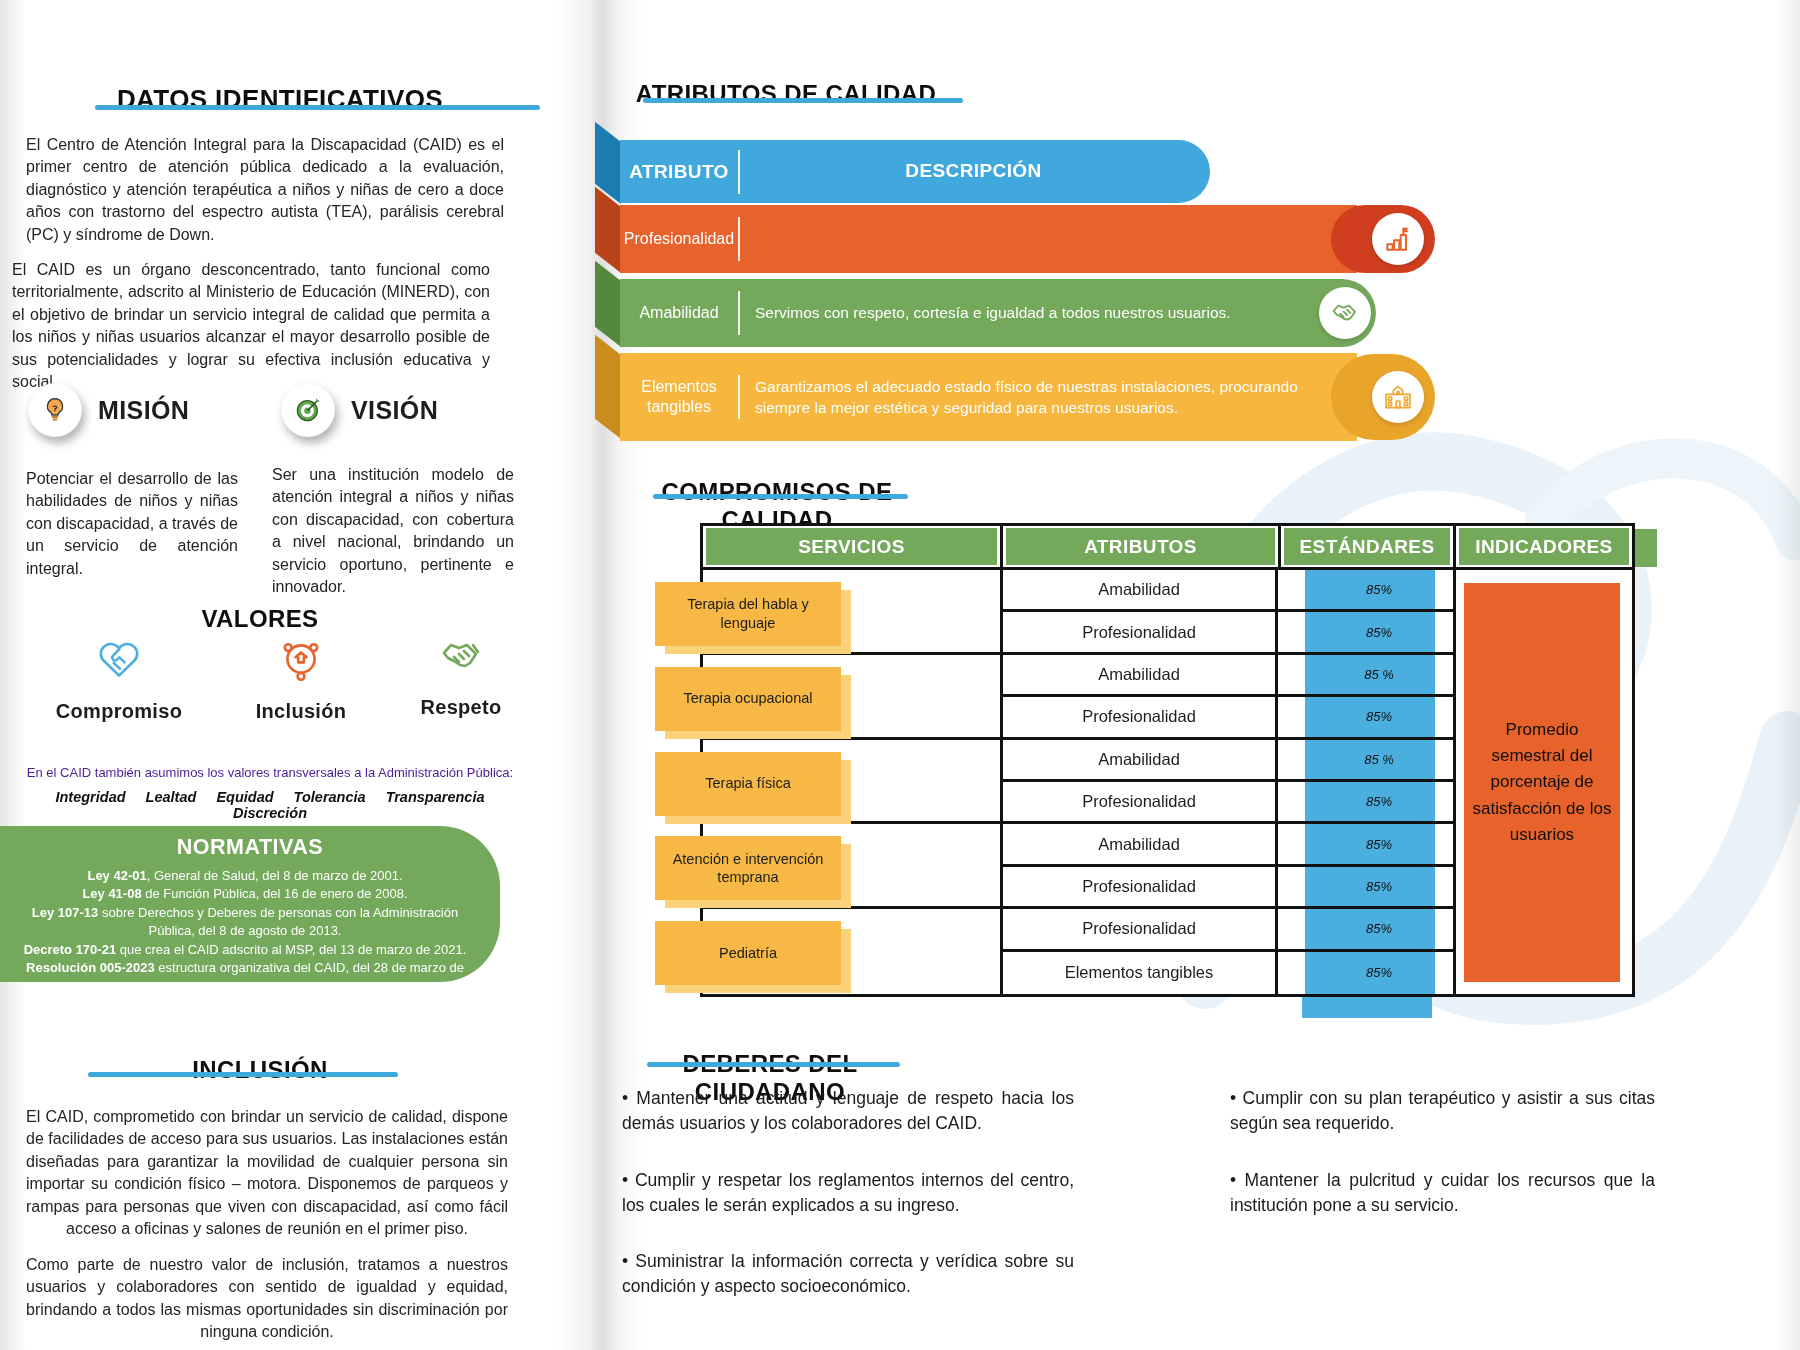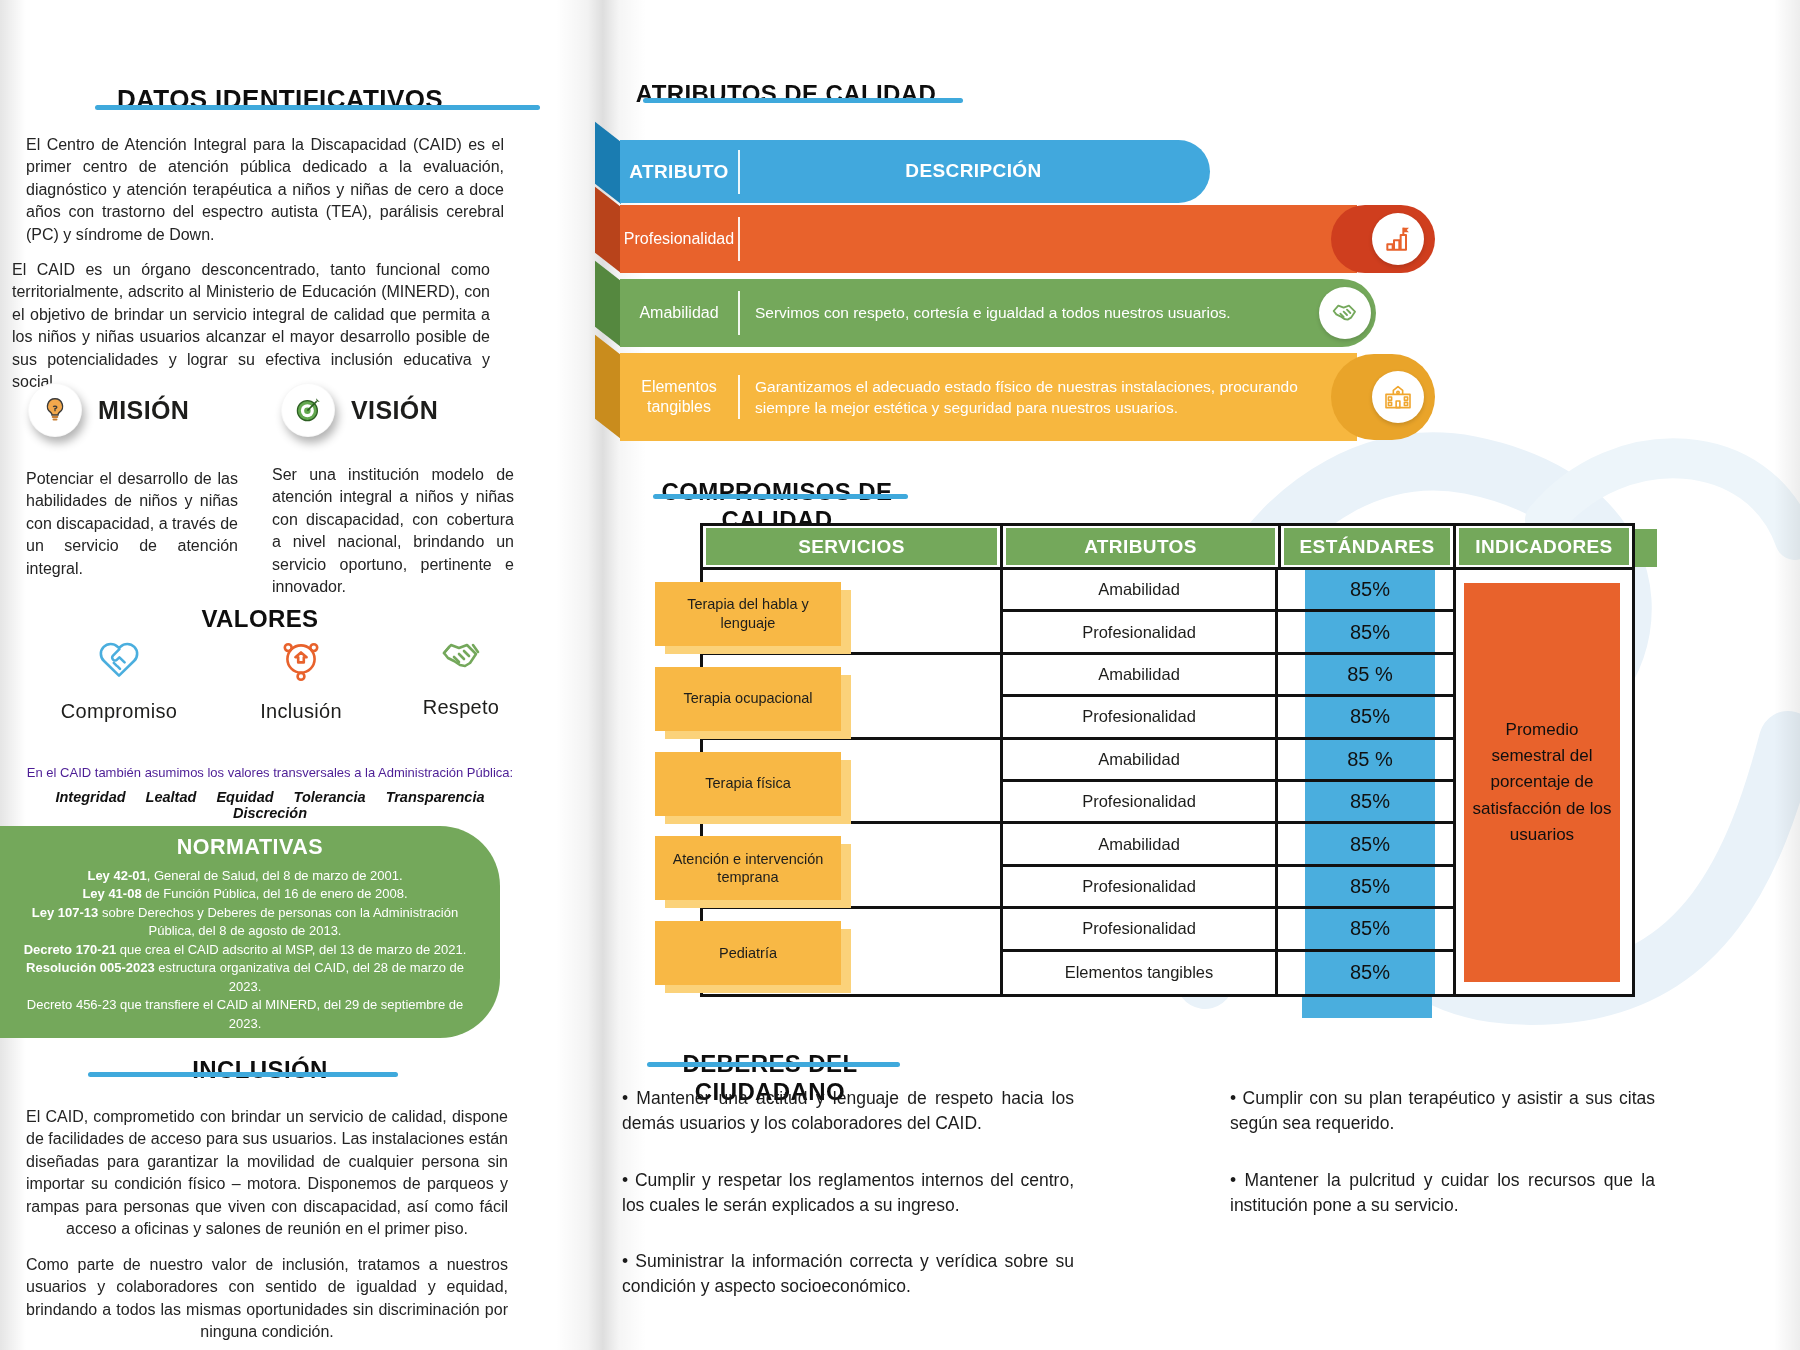--- a/index.html
+++ b/index.html
@@ -25,21 +25,21 @@
   .para{font-size:16px;line-height:1.4;text-align:justify;color:#242424;}
   .para.center-last{text-align-last:center;}
   .mv-head{display:flex;align-items:center;gap:16px;}
   .mv-circle{width:54px;height:54px;border-radius:50%;background:#fff;
     box-shadow:3px 6px 10px rgba(0,0,0,.30), inset 0 0 0 1px rgba(0,0,0,.03);
     display:flex;align-items:center;justify-content:center;}
   .mv-circle svg{width:30px;height:30px;}
   .mv-title{font-weight:bold;font-size:25px;letter-spacing:.4px;}
   .valor{display:flex;flex-direction:column;align-items:center;width:140px;}
   .valor svg{width:48px;height:48px;}
-  .valor-label{margin-top:12px;font-weight:normal;font-size:20px;letter-spacing:.3px;}
+  .valor-label{margin-top:12px;font-weight:bold;font-size:20px;letter-spacing:.3px;}
   .valores-note{font-size:13px;text-align:center;color:#4c1d95;}
   .valores-trans{font-size:14.5px;font-weight:bold;font-style:italic;text-align:center;word-spacing:16px;color:#111;}
   .normativas{background:#74a85b;border-radius:0 60px 60px 0;color:#fff;text-align:center;box-sizing:border-box;padding-top:9px;}
   .norm-title{font-weight:bold;font-size:21.5px;letter-spacing:.5px;margin-bottom:7px;}
   .norm-line{font-size:13px;line-height:1.42;padding:0 28px 0 18px;}
   .norm-line b{font-weight:bold;}
   
   .rib{display:flex;align-items:center;color:#fff;box-sizing:border-box;}
   .rib-header{background:#41a8dd;border-radius:0 34px 34px 0;font-weight:bold;font-size:19px;letter-spacing:.4px;}
   .rib-attr{width:118px;text-align:center;font-size:16px;line-height:1.25;flex:none;}
@@ -70,21 +70,21 @@
   .ct-group:last-child{border-bottom:none;}
   .sbox{position:absolute;left:-48px;top:12px;width:186px;height:64px;background:#f8b845;
     box-shadow:10px 8px 0 #fbd27a;display:flex;align-items:center;justify-content:center;
     text-align:center;font-size:14.5px;line-height:1.3;z-index:2;padding:2px 6px;box-sizing:border-box;}
   .ct-mid-col{width:453px;border-left:3px solid #111;box-sizing:border-box;display:flex;flex-direction:column;}
   .ct-row{height:42.4px;box-sizing:border-box;border-bottom:3px solid #111;display:flex;}
   .ct-row:last-child{border-bottom:none;}
   .ct-attr{width:275px;box-sizing:border-box;border-right:3px solid #111;display:flex;align-items:center;justify-content:center;font-size:16.5px;}
   .ct-std{flex:1;position:relative;}
   .ct-std::before{content:"";position:absolute;left:27px;width:130px;top:0;bottom:0;background:#4aaede;}
-  .ct-std span{position:absolute;left:27px;width:130px;top:0;bottom:0;display:flex;align-items:center;justify-content:center;font-size:20px;color:#111;}
+  .ct-std span{position:absolute;left:27px;width:148px;top:0;bottom:0;display:flex;align-items:center;justify-content:center;font-size:13px;color:#111;font-style:italic;}
   .ct-ind-col{flex:1;border-left:3px solid #111;box-sizing:border-box;position:relative;}
   .ind-box{position:absolute;left:8px;right:12px;top:13px;bottom:12px;background:#e8622c;
     display:flex;align-items:center;justify-content:center;text-align:center;
     font-size:17px;line-height:1.55;color:#0f0f0f;padding:0 8px;}
   .blue-tail{background:#4aaede;}
   .green-tab{background:#74a85b;}
   
   .deb-item{margin:0 0 32px 0;font-size:17.5px;line-height:1.42;text-align:justify;color:#1b1b1b;}
 </style>
 </head>
@@ -161,21 +161,21 @@
           <path d="M3.5 10.5l3.5-4 4 1.5L15 6.5l4.5 4.5-3 4.5-2.5 1.5-2.5-.5-3-2-3-1.5z"></path>
           <path d="M8.5 12.5l2.5 2.5M11 11l2.5 2.5M13.5 9.5L16 12M6 7.5l-2.5 3M18 6.5l2.5 3.5"></path>
         </svg>
     </span>
     <span class="valor-label">Respeto</span>
   </div>
 
   <p class="abs valores-note" style="left:20px;top:752px;width:500px;">En el CAID también asumimos los valores transversales a la Administración Pública:</p>
   <p class="abs valores-trans" style="left:20px;top:774px;width:500px;">Integridad Lealtad Equidad Tolerancia Transparencia Discreción</p>
 
-  <div class="abs normativas" style="left:0;top:826px;width:500px;height:212px;">
+  <div class="abs normativas" style="left:0;top:826px;width:500px;height:156px;">
     <div class="norm-title">NORMATIVAS</div>
     <div id="norm-list">
         <div class="norm-line"><b>Ley 42-01</b>, General de Salud, del 8 de marzo de 2001.</div>
         <div class="norm-line"><b>Ley 41-08</b> de Función Pública, del 16 de enero de 2008.</div>
         <div class="norm-line"><b>Ley 107-13</b> sobre Derechos y Deberes de personas con la Administración Pública, del 8 de agosto de 2013.</div>
         <div class="norm-line"><b>Decreto 170-21</b> que crea el CAID adscrito al MSP, del 13 de marzo de 2021.</div>
         <div class="norm-line"><b>Resolución 005-2023</b> estructura organizativa del CAID, del 28 de marzo de 2023.</div>
         <div class="norm-line">Decreto 456-23 que transfiere el CAID al MINERD, del 29 de septiembre de 2023.</div>
       </div>
   </div>

